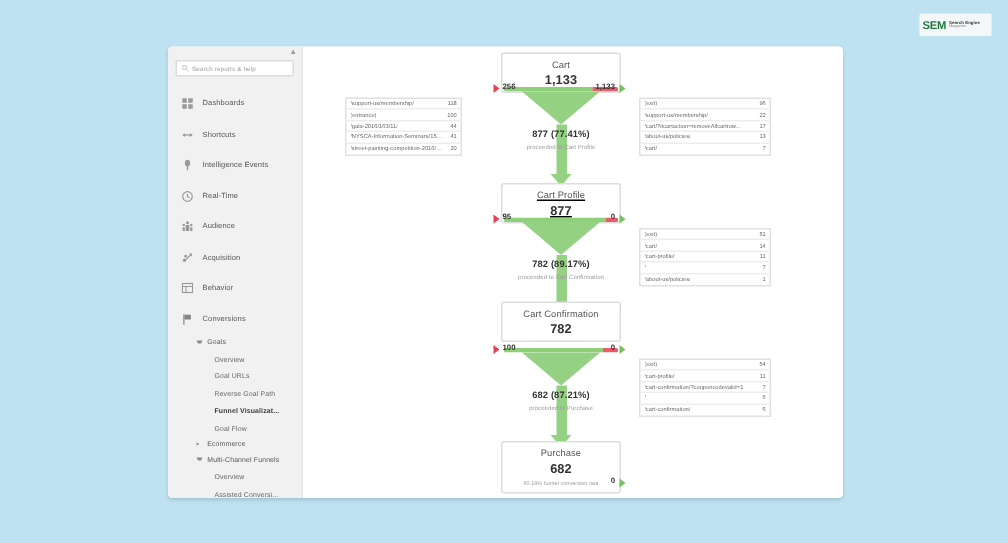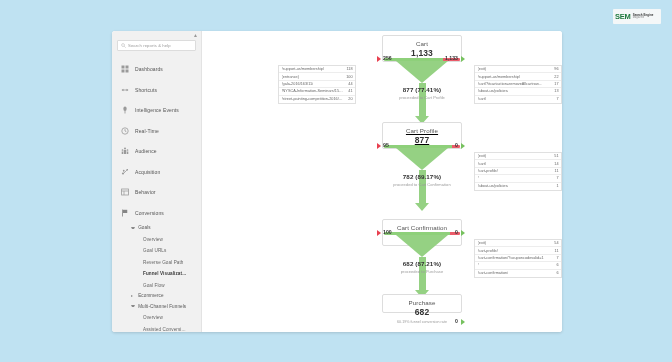--- a/index.html
+++ b/index.html
@@ -69,21 +69,21 @@
     border-top:2.2px solid #8a8a8a;border-bottom:0;margin-right:3px;
   }
   .sub-head .sub-label{font-size:4.6px;color:#555;letter-spacing:.1px;}
   .leaf{
     padding-left:12px;height:11.5px;display:flex;align-items:center;cursor:pointer;
   }
   .leaf span{font-size:4.6px;color:#666;letter-spacing:.1px;white-space:nowrap;}
   .leaf.active span{color:#3b3b3b;font-weight:bold;}
 
   
-  .main{flex:1;position:relative;background:#fff;overflow:hidden;margin-left:48px;}
+  .main{flex:1;position:relative;background:#fff;overflow:hidden;}
   .box{
     position:absolute;background:#fff;border:1px solid #ddd;border-radius:2px;
     width:80px;box-sizing:border-box;text-align:center;
   }
   .box-title{font-size:6.2px;color:#555;margin-top:3.5px;letter-spacing:.1px;}
   .box-value{font-size:8.5px;font-weight:bold;color:#333;margin-top:1px;letter-spacing:.1px;}
   .box-note{font-size:3.6px;color:#999;margin:3px 2px 3px 2px;letter-spacing:.05px;}
 
   .bar{
     position:absolute;height:3.2px;display:flex;border-radius:1px;overflow:hidden;
@@ -399,21 +399,21 @@
       <div class="funnel" style="left:146px;top:117px;">
         <div class="trap"></div>
           <div class="stem" style="height:33px;"></div>
           <div class="head"></div>
       </div>
       <div class="proceed" style="left:117px;top:142px;">
         <div class="p1">782 (89.17%)</div>
         <div class="p2">proceeded to Cart Confirmation</div>
       </div>
 
-      <div class="box" style="left:132px;top:188px;height:27px;">
+      <div class="box" style="left:132px;top:170px;height:27px;">
         <div class="box-title">Cart Confirmation</div>
         <div class="box-value">782</div>
       </div>
       <div class="bar" style="left:134px;top:200.5px;width:76px;">
         <div class="g" style="width:87.21%"></div>
           <div class="r" style="width:12.79%"></div>
       </div>
       <div class="in-num" style="left:178px;top:197.5px;width:30px;">0</div>
       <div class="tri-l" style="left:211px;top:198.6px;"></div>
       <div class="tri-r" style="left:127px;top:198.6px;"></div>
@@ -445,21 +445,21 @@
       <div class="funnel" style="left:146px;top:204px;">
         <div class="trap"></div>
           <div class="stem" style="height:33px;"></div>
           <div class="head"></div>
       </div>
       <div class="proceed" style="left:117px;top:229px;">
         <div class="p1">682 (87.21%)</div>
         <div class="p2">proceeded to Purchase</div>
       </div>
 
-      <div class="box" style="left:132px;top:263px;height:19px;">
+      <div class="box" style="left:132px;top:263px;height:35px;">
         <div class="box-title">Purchase</div>
         <div class="box-value">682</div>
         <div class="box-note">60.19% funnel conversion rate</div>
       </div>
       <div class="in-num" style="left:178px;top:286.5px;width:30px;">0</div>
       <div class="tri-l" style="left:211px;top:287.6px;"></div>
 
     </div>
   </div>
 </div>

